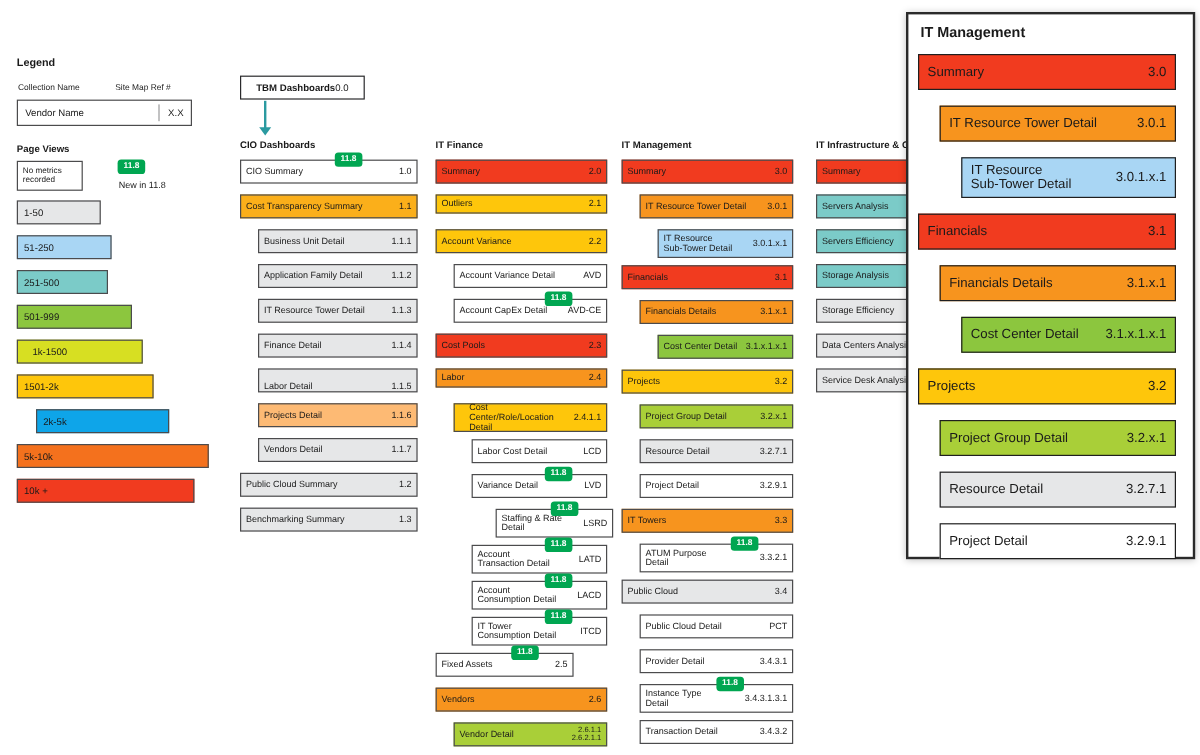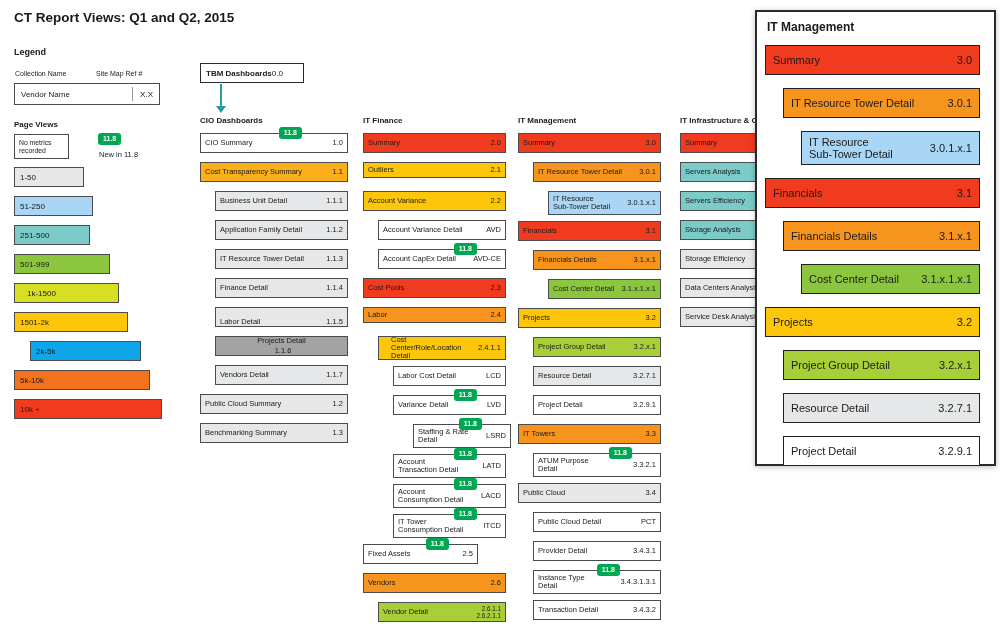--- a/index.html
+++ b/index.html
@@ -18,21 +18,21 @@
     background:#fff; font-size:6.8px; line-height:1.15; display:flex; align-items:center; padding-left:4px; }
   .new-in { position:absolute; left:99px; top:150px; font-size:7.5px; }
 
   .badge { position:absolute; background:#00a651; color:#fff; font-size:7px; font-weight:bold; line-height:1;
     padding:2px 5px 2.5px; border-radius:3px; white-space:nowrap; z-index:6; }
 
   .swatch { position:absolute; height:20px; border:1px solid #4b4b4d; display:flex; align-items:center;
     padding-left:5px; font-size:8px; }
 
   .root-box { position:absolute; left:200px; top:63px; width:104px; height:20px; border:1px solid #2a2a2c;
-    background:#fff; display:flex; align-items:center; justify-content:flex-start; padding:0 5px; font-size:8px; }
+    background:#fff; display:flex; align-items:center; justify-content:center; padding:0 5px; font-size:8px; }
   .root-box .rl { font-weight:bold; }
   .arrow-line { position:absolute; left:220px; top:84px; width:2px; height:23px; background:#2b9aa0; }
   .arrow-head { position:absolute; left:216px; top:106px; width:0; height:0;
     border-left:5px solid transparent; border-right:5px solid transparent; border-top:7px solid #2b9aa0; }
 
   .col-header { position:absolute; font-size:8px; font-weight:bold; white-space:nowrap; }
 
   .mapbox { position:absolute; border:1px solid #4b4b4d; display:flex; align-items:center;
     justify-content:space-between; padding:0 4px; font-size:7.5px; line-height:1.08; }
   .mapbox .ref { margin-left:3px; text-align:right; white-space:nowrap; }
@@ -43,21 +43,20 @@
   .ov-title { position:absolute; left:10px; top:8px; font-size:12px; font-weight:bold; }
   .ovbox { position:absolute; border:1px solid #1f1f1f; display:flex; align-items:center;
     justify-content:space-between; padding:0 7px; font-size:11px; line-height:1.12; }
   .ovbox .ref { margin-left:4px; text-align:right; white-space:nowrap; }
 </style>
 </head>
 <body>
 
 <div class="stage">
 
-  <div class="title">CT Report Views: Q1 and Q2, 2015</div>
 
   <div class="lg-head">Legend</div>
   <div class="lg-lbl" style="left:15px; top:70px;">Collection Name</div>
   <div class="lg-lbl" style="left:96px; top:70px;">Site Map Ref #</div>
   <div class="report-box">
     <span>Vendor Name</span>
     <span class="divider"></span>
     <span>X.X</span>
   </div>
   <div class="pv-lbl">Page Views</div>
@@ -65,21 +64,21 @@
   <span class="badge" style="left:98px; top:133px;">11.8</span>
   <div class="new-in">New in 11.8</div>
   <div id="legend-scale">
       <div class="swatch" style="left: 14px; top: 167px; width: 70px; background: rgb(230, 231, 232);">1-50</div>
       <div class="swatch" style="left: 14px; top: 196px; width: 79px; background: rgb(169, 214, 244);">51-250</div>
       <div class="swatch" style="left: 14px; top: 225px; width: 76px; background: rgb(123, 203, 200);">251-500</div>
       <div class="swatch" style="left: 14px; top: 254px; width: 96px; background: rgb(140, 198, 62);">501-999</div>
       <div class="swatch" style="left: 14px; top: 283px; width: 105px; background: rgb(215, 223, 34); padding-left: 12px;">1k-1500</div>
       <div class="swatch" style="left: 14px; top: 312px; width: 114px; background: rgb(254, 198, 11);">1501-2k</div>
       <div class="swatch" style="left: 14px; top: 341px; width: 111px; background: #0ea5e9; margin-left: 16px;">2k-5k</div>
-      <div class="swatch" style="left: 14px; top: 370px; width: 136px; background: rgb(244, 113, 29);">5k-10k</div>
+      <div class="swatch" style="left: 14px; top: 370px; width: 160px; background: rgb(244, 113, 29);">5k-10k</div>
       <div class="swatch" style="left: 14px; top: 399px; width: 148px; background: rgb(241, 59, 31);">10k +</div>
     </div>
 
   <div class="root-box">
     <span class="rl">TBM Dashboards</span>
     <span>0.0</span>
   </div>
   <div class="arrow-line"></div>
   <div class="arrow-head"></div>
 
@@ -107,21 +106,21 @@
         <span class="ref">1.1.3</span>
       </div>
       <div class="mapbox" style="left: 215px; top: 278px; width: 133px; height: 20px; background: rgb(230, 231, 232);">
         <span class="lbl">Finance Detail</span>
         <span class="ref">1.1.4</span>
       </div>
       <div class="mapbox" style="left: 215px; top: 307px; width: 133px; height: 20px; background: rgb(230, 231, 232); align-items: flex-end;">
         <span class="lbl">Labor Detail</span>
         <span class="ref">1.1.5</span>
       </div>
-      <div class="mapbox" style="left: 215px; top: 336px; width: 133px; height: 20px; background: #a3a3a3; flex-direction: column;">
+      <div class="mapbox" style="left: 215px; top: 336px; width: 133px; height: 20px; background: #fdba74;">
         <span class="lbl">Projects Detail</span>
         <span class="ref">1.1.6</span>
       </div>
       <div class="mapbox" style="left: 215px; top: 365px; width: 133px; height: 20px; background: rgb(230, 231, 232);">
         <span class="lbl">Vendors Detail</span>
         <span class="ref">1.1.7</span>
       </div>
       <div class="mapbox" style="left: 200px; top: 394px; width: 148px; height: 20px; background: rgb(230, 231, 232);">
         <span class="lbl">Public Cloud Summary</span>
         <span class="ref">1.2</span>

